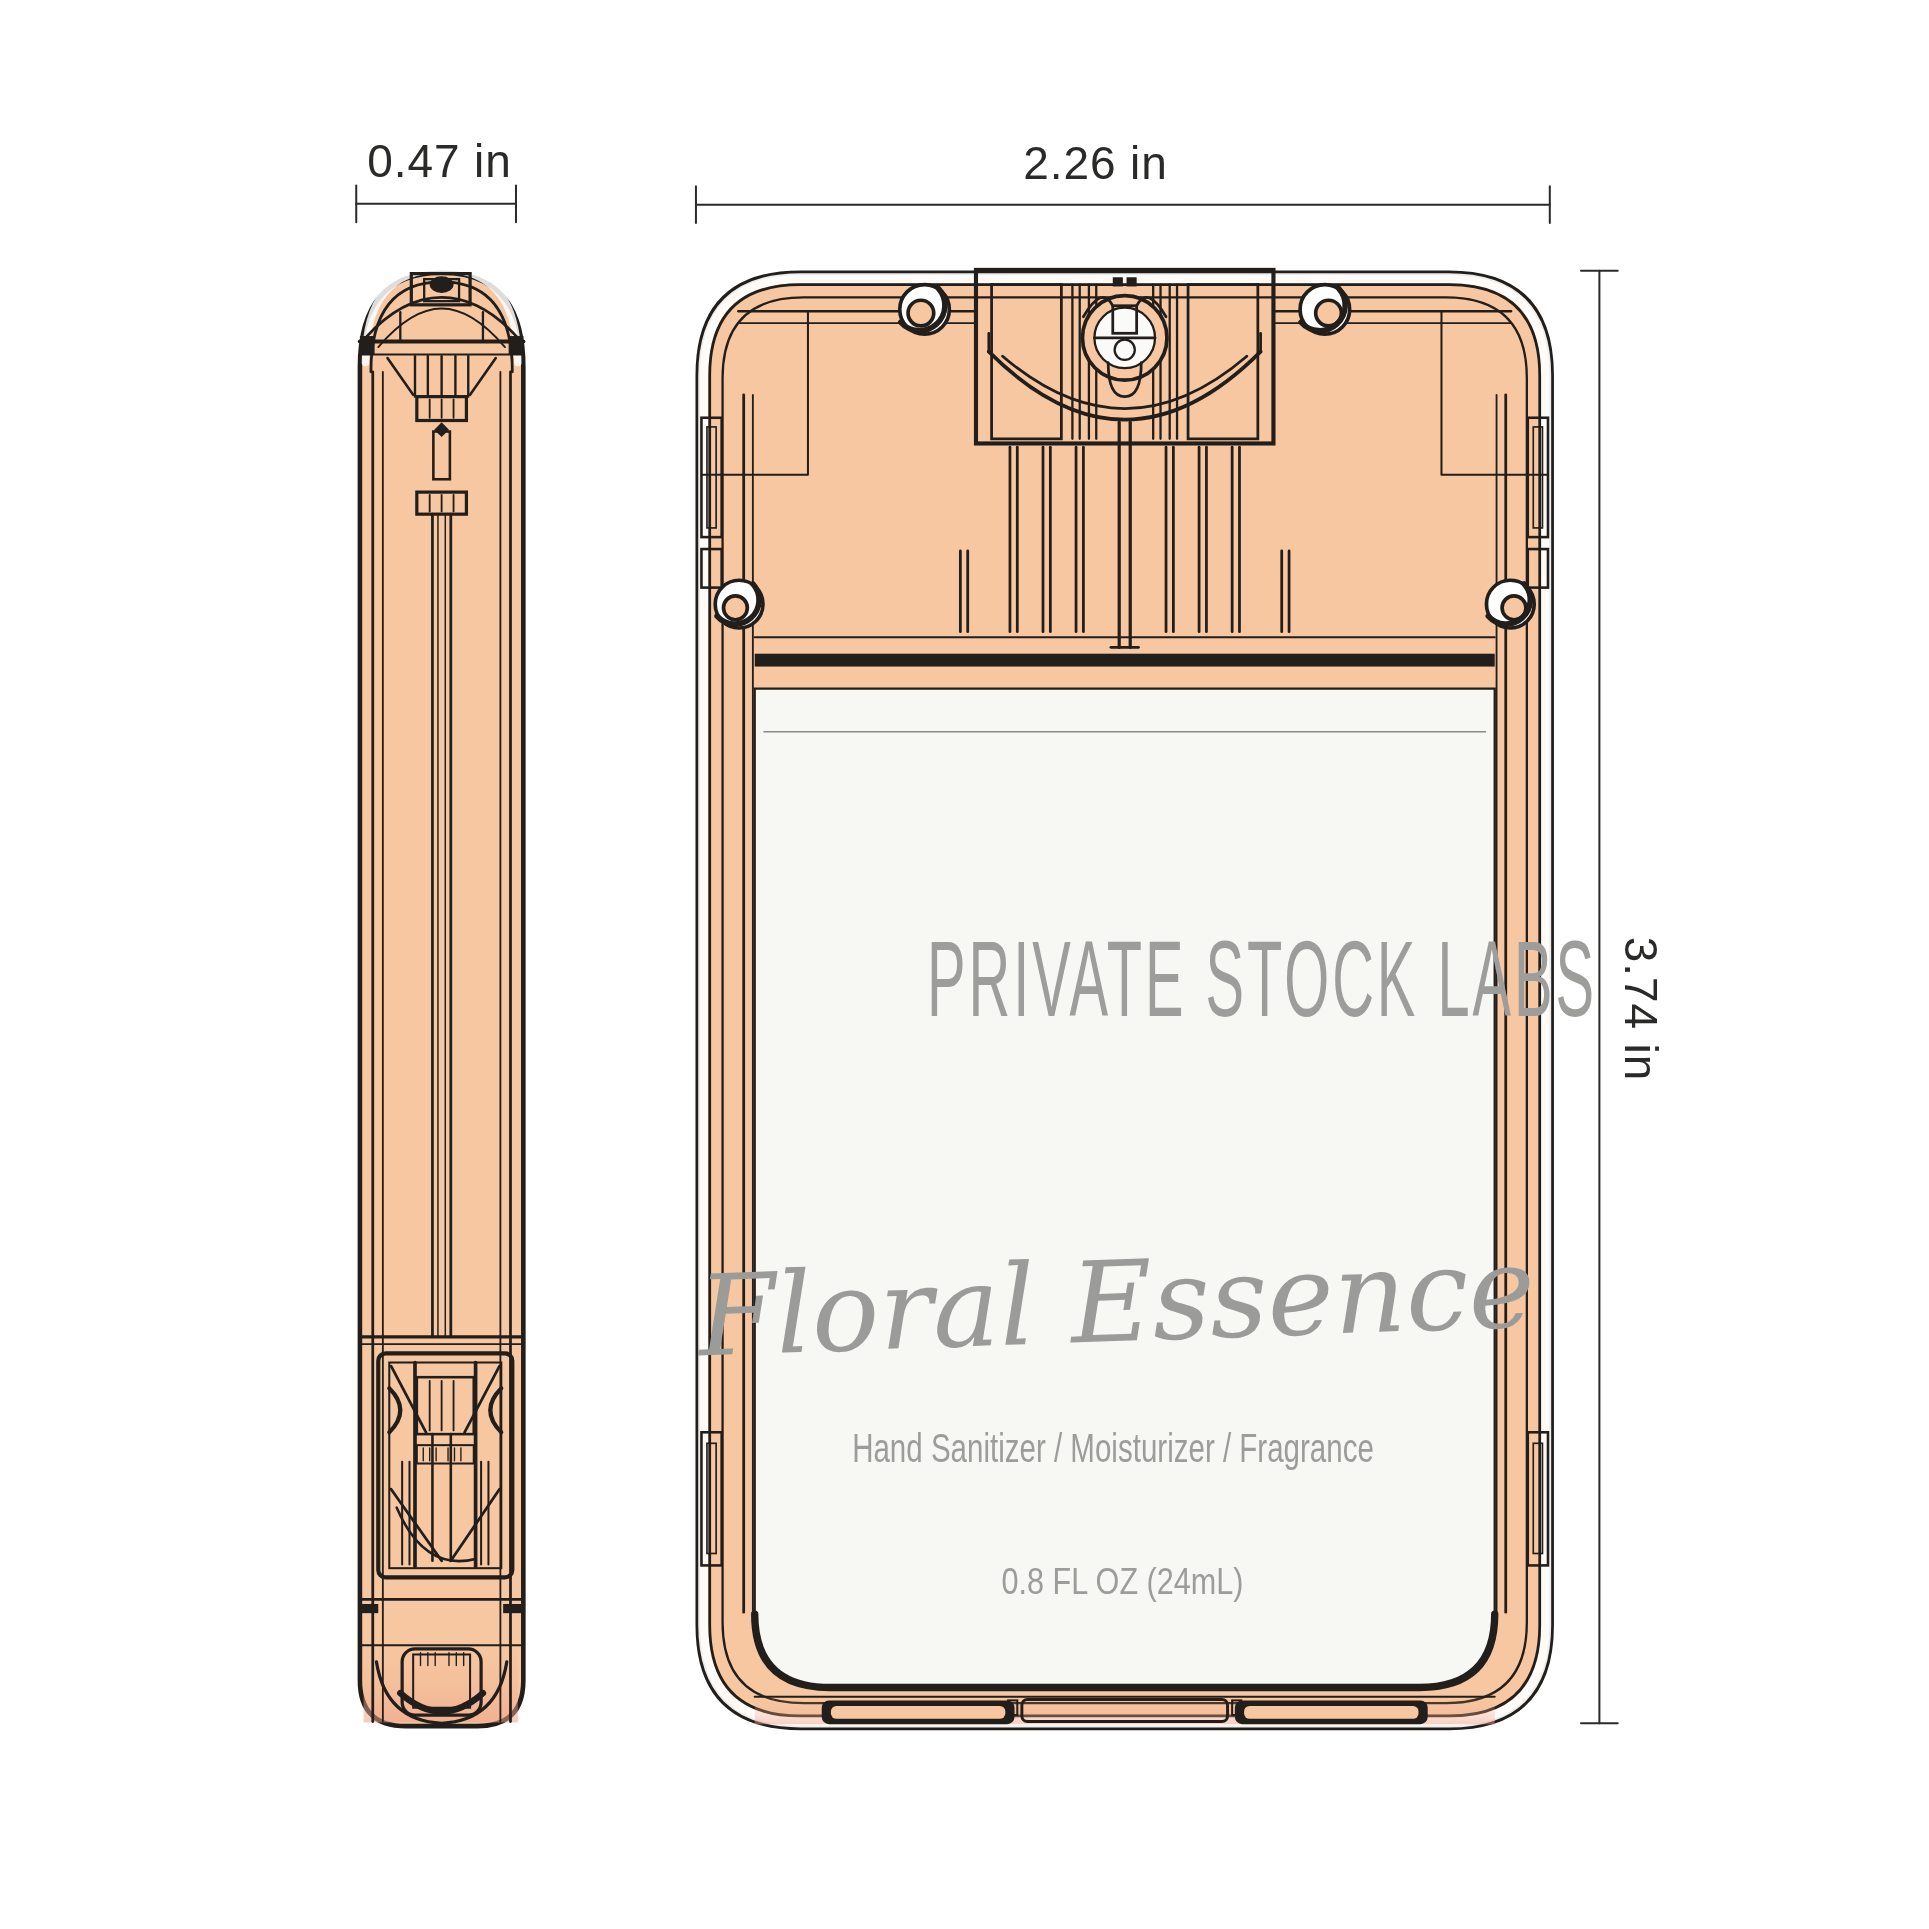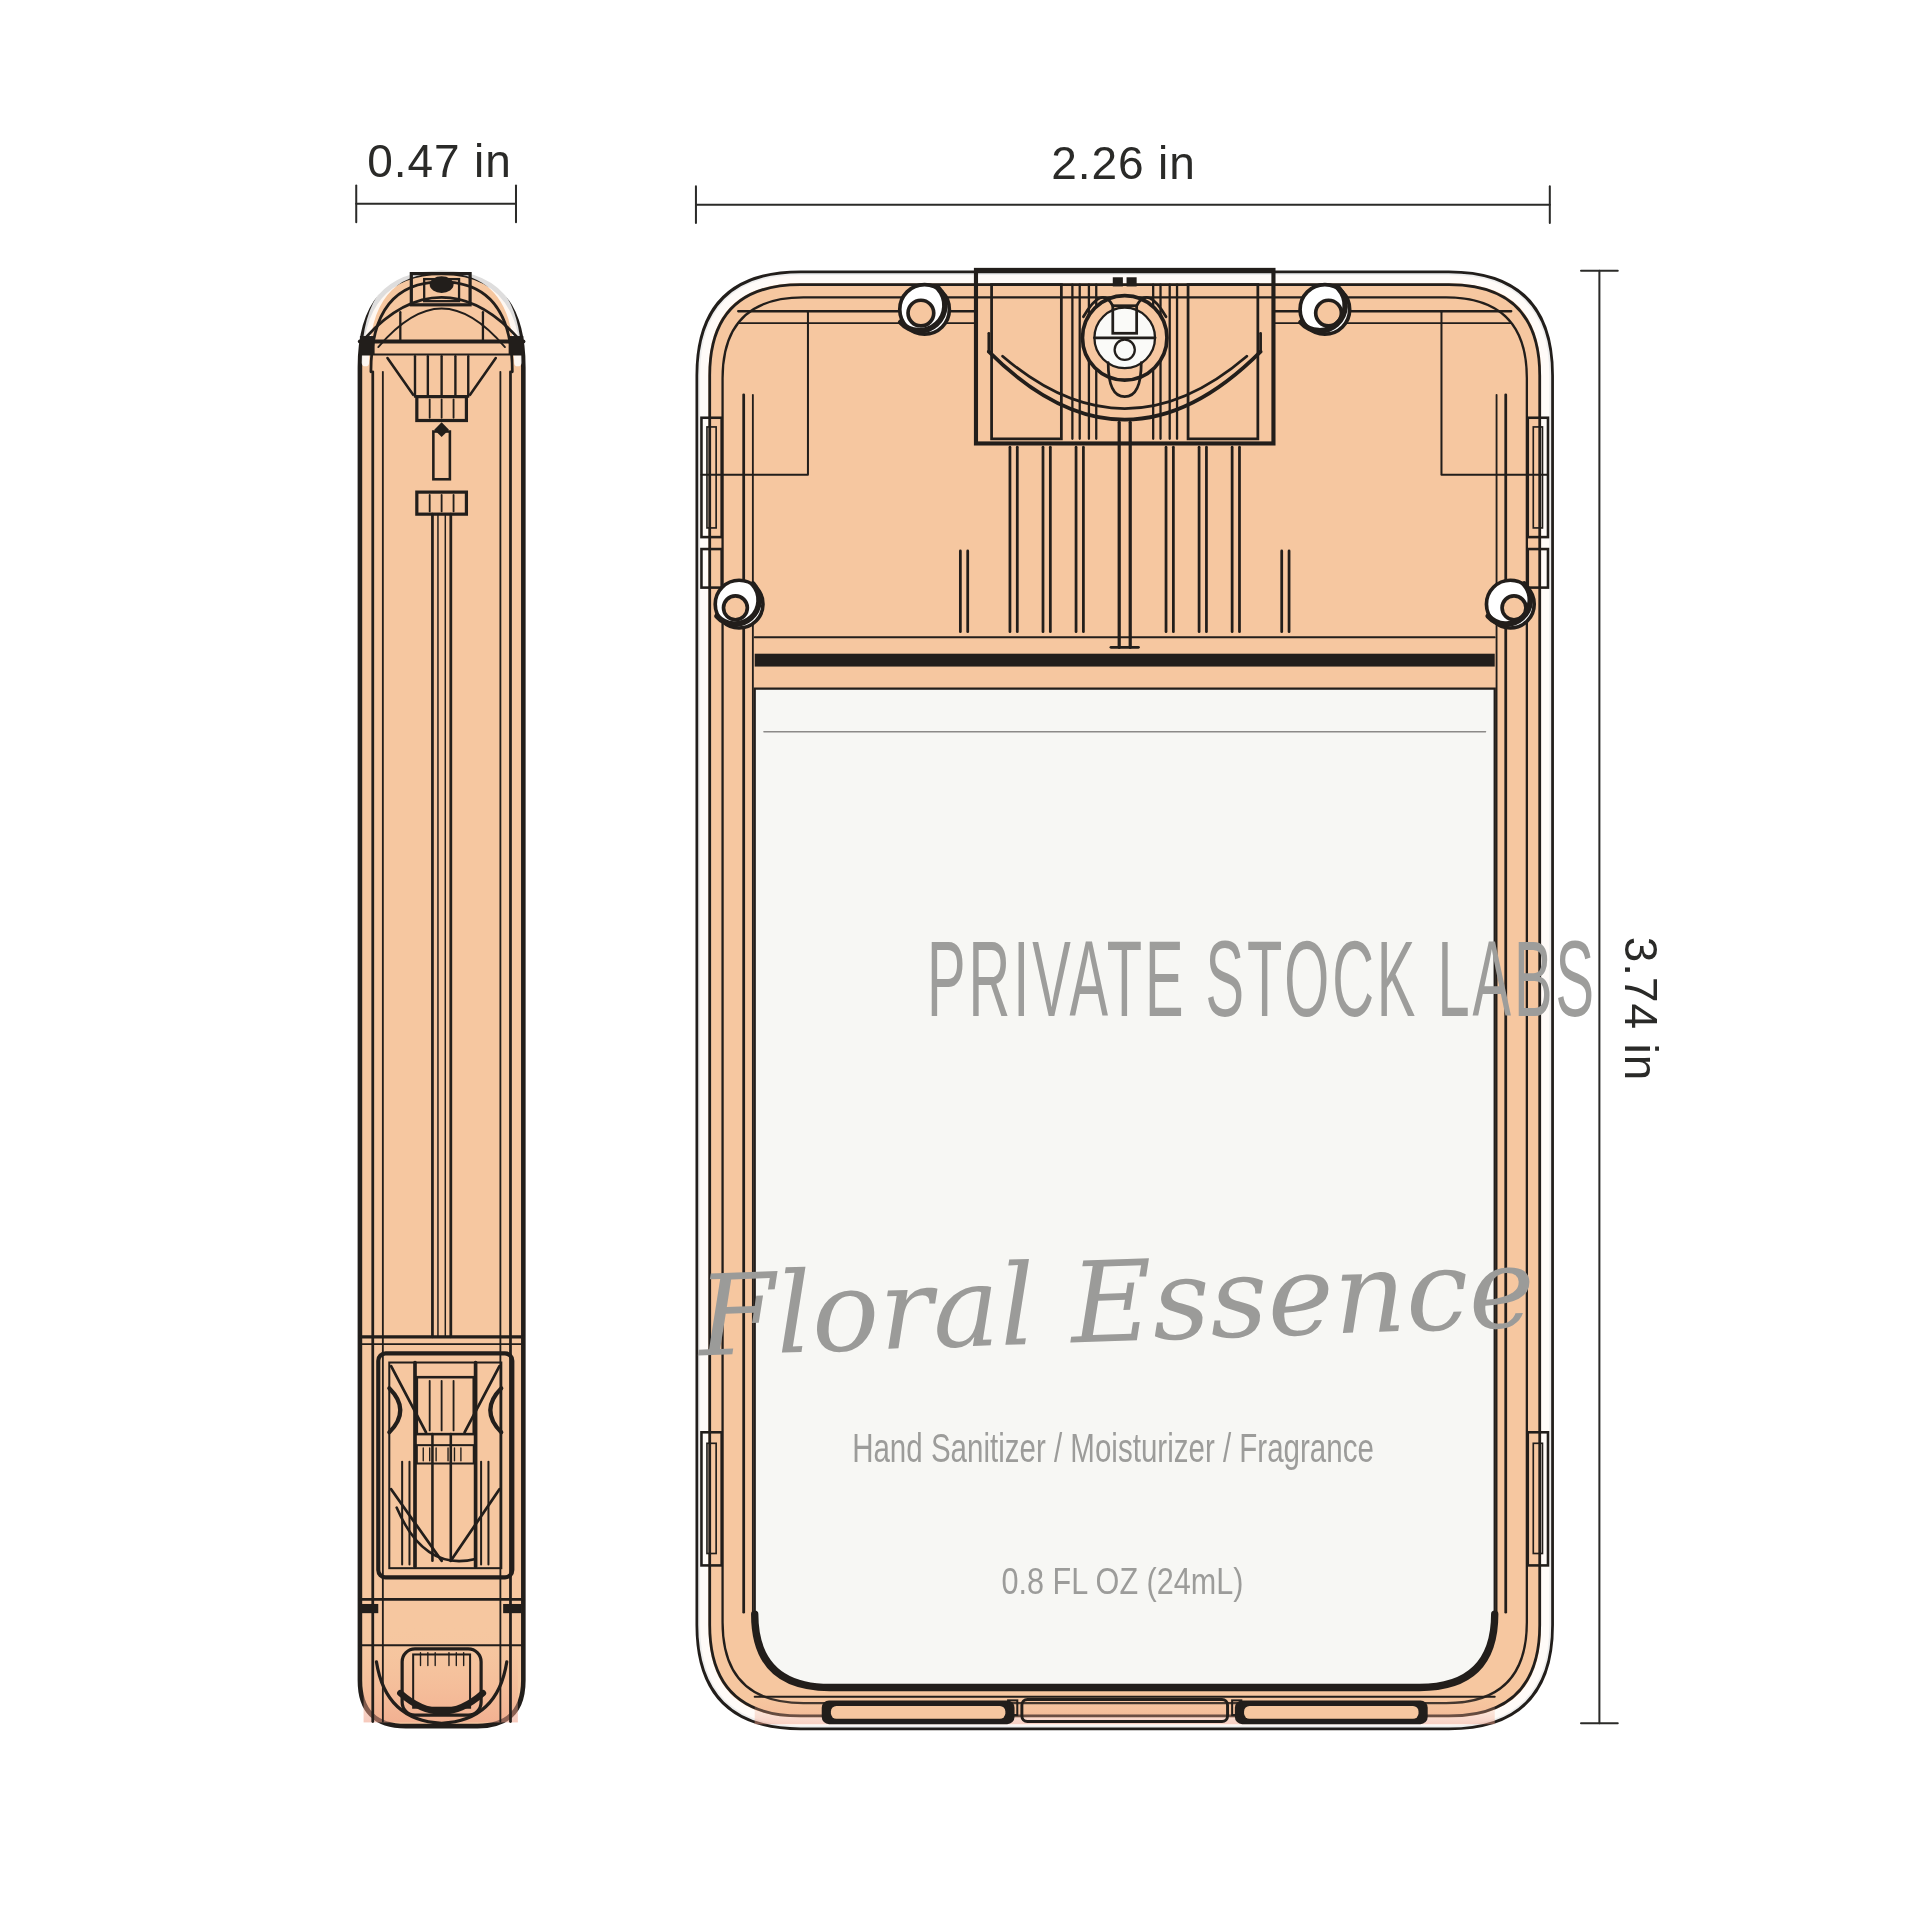--- a/index.html
+++ b/index.html
@@ -270,21 +270,21 @@
     </g>
     <g>
       <line x1="1742" y1="295" x2="1742" y2="1877"></line>
       <line x1="1722" y1="295" x2="1762" y2="295"></line>
       <line x1="1722" y1="1877" x2="1762" y2="1877"></line>
     </g>
   </g>
 </svg>
 
 <div class="dim-text" style="left:320px;top:136px;">0.47 in</div>
-<div class="dim-text" style="left:1004px;top:138px;text-align:center;">2.26 in</div>
+<div class="dim-text" style="left:976px;top:138px;text-align:center;">2.26 in</div>
 <div class="dim-text rot" style="left:1521px;top:984px;">3.74 in</div>
 
 <div class="brand">PRIVATE STOCK LABS</div>
 <div class="scent">Floral Essence</div>
 <div class="subtitle">Hand Sanitizer / Moisturizer / Fragrance</div>
 <div class="volume">0.8 FL OZ (24mL)</div>
 
 </div>
 
 

